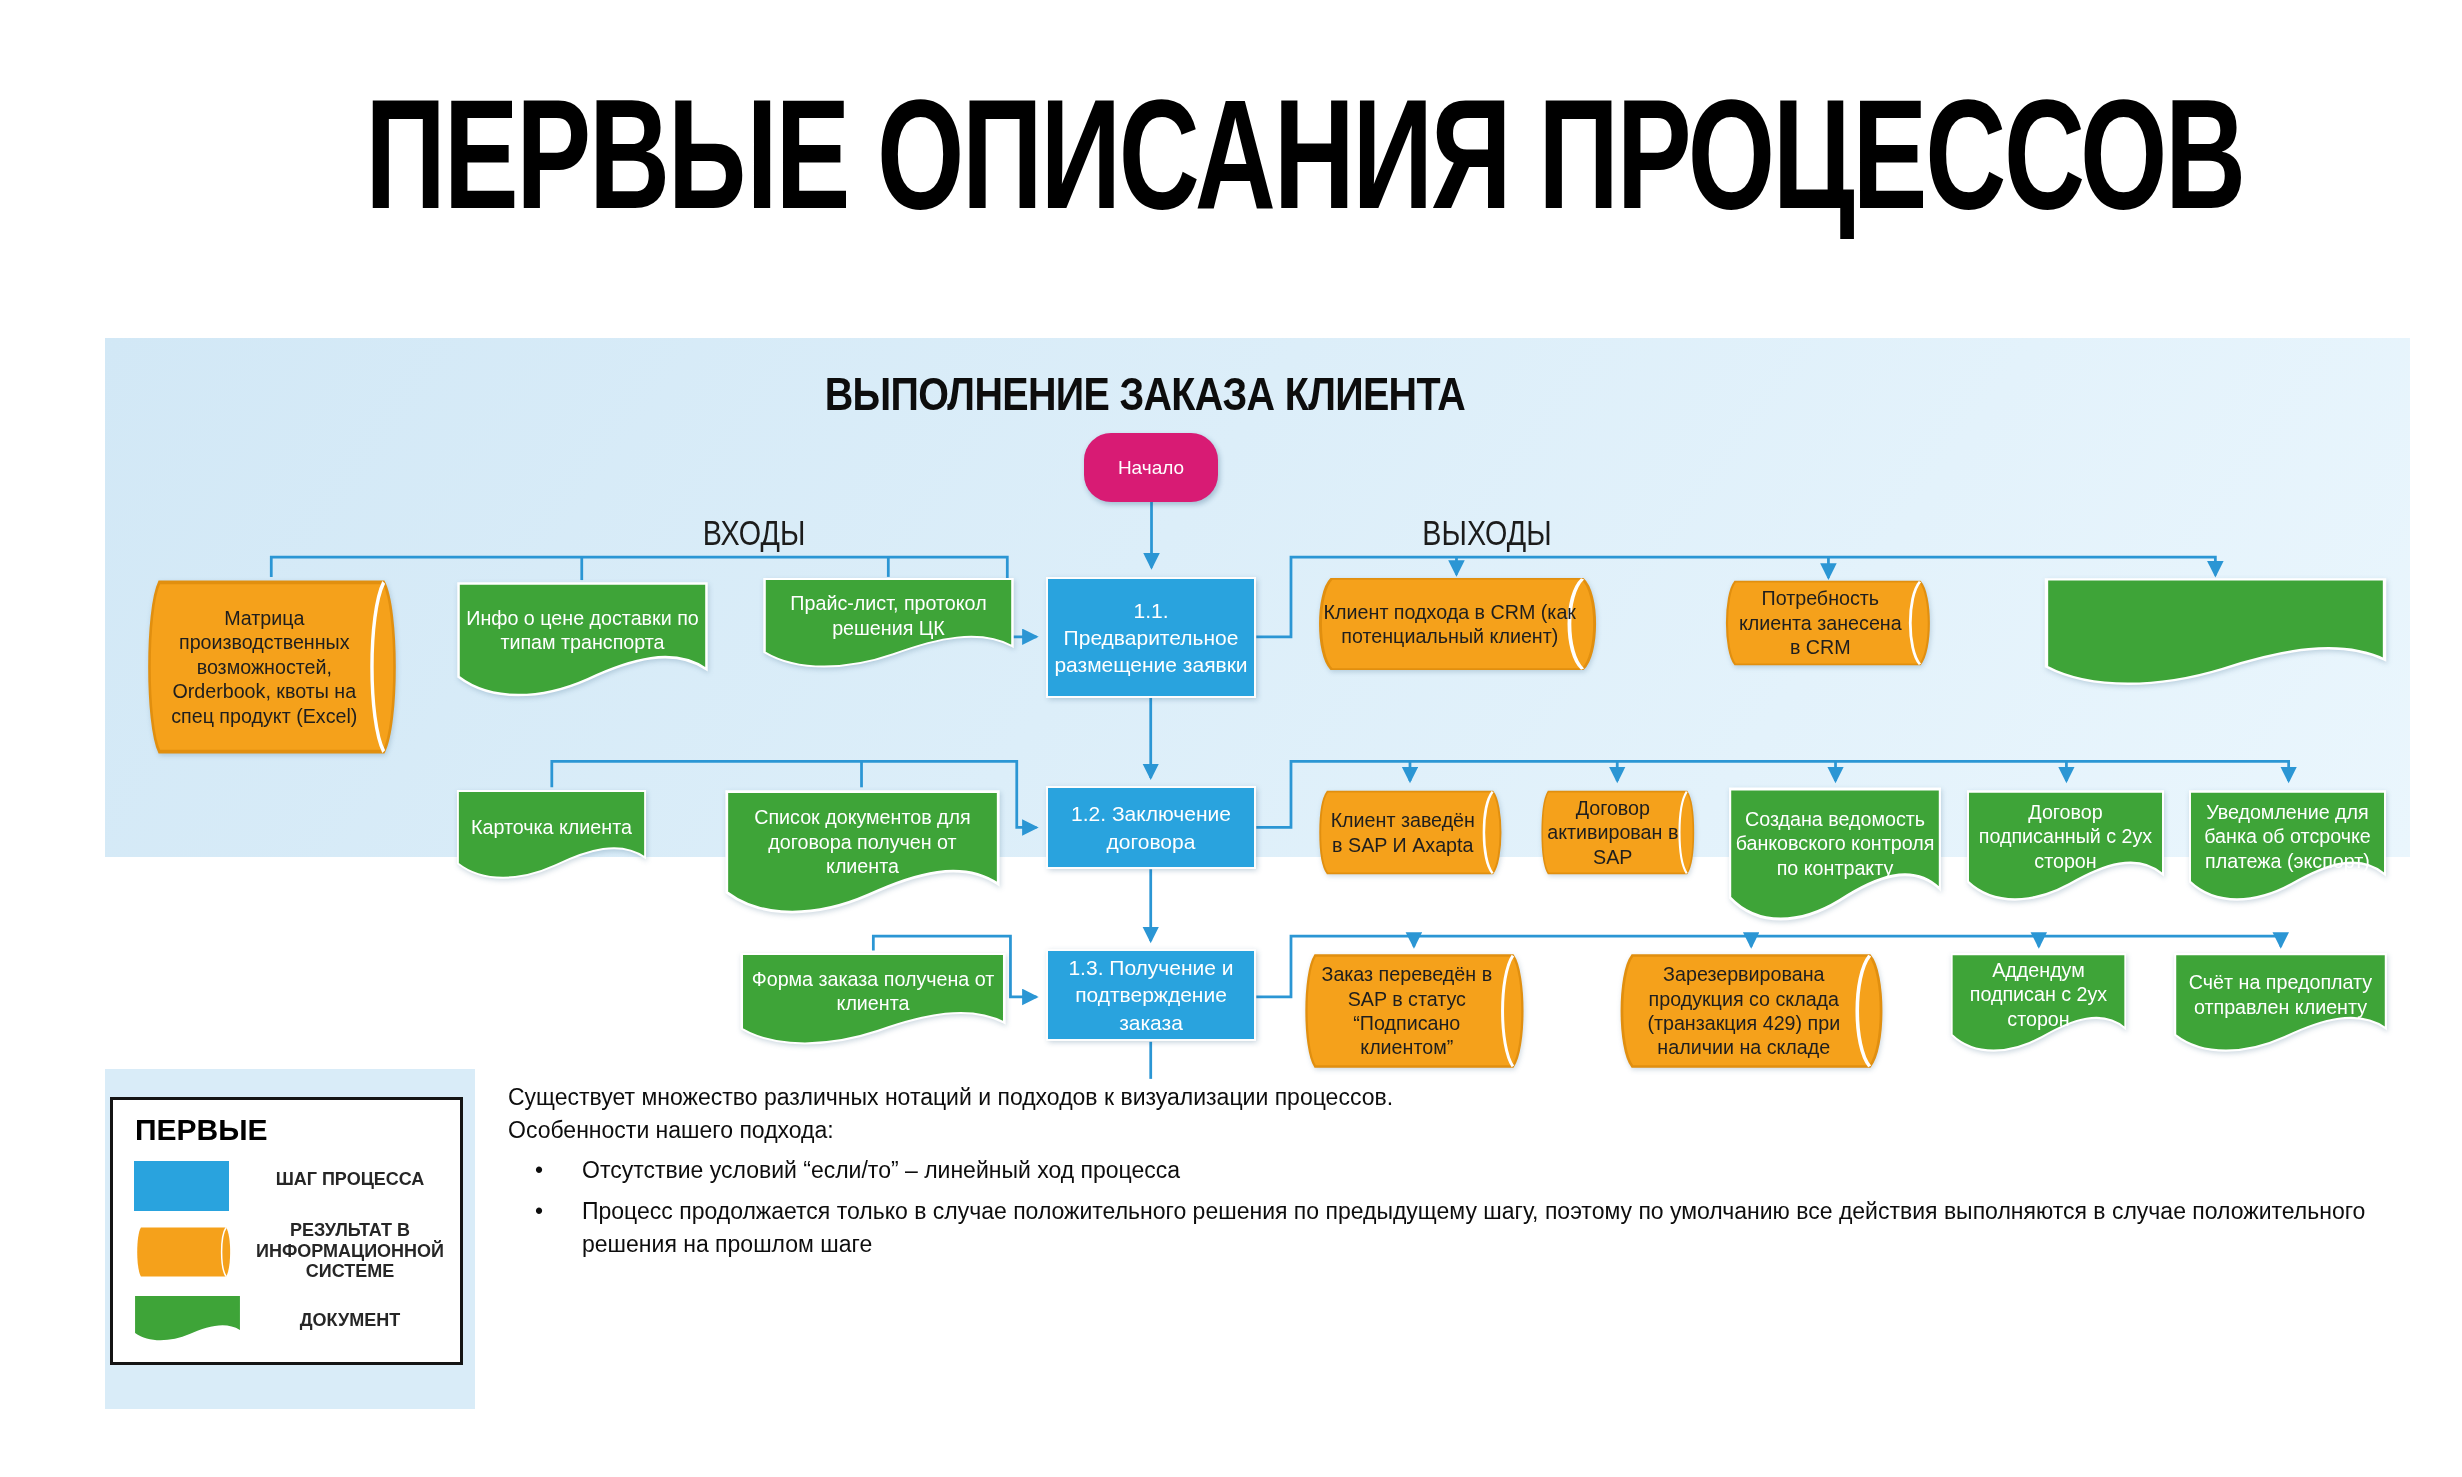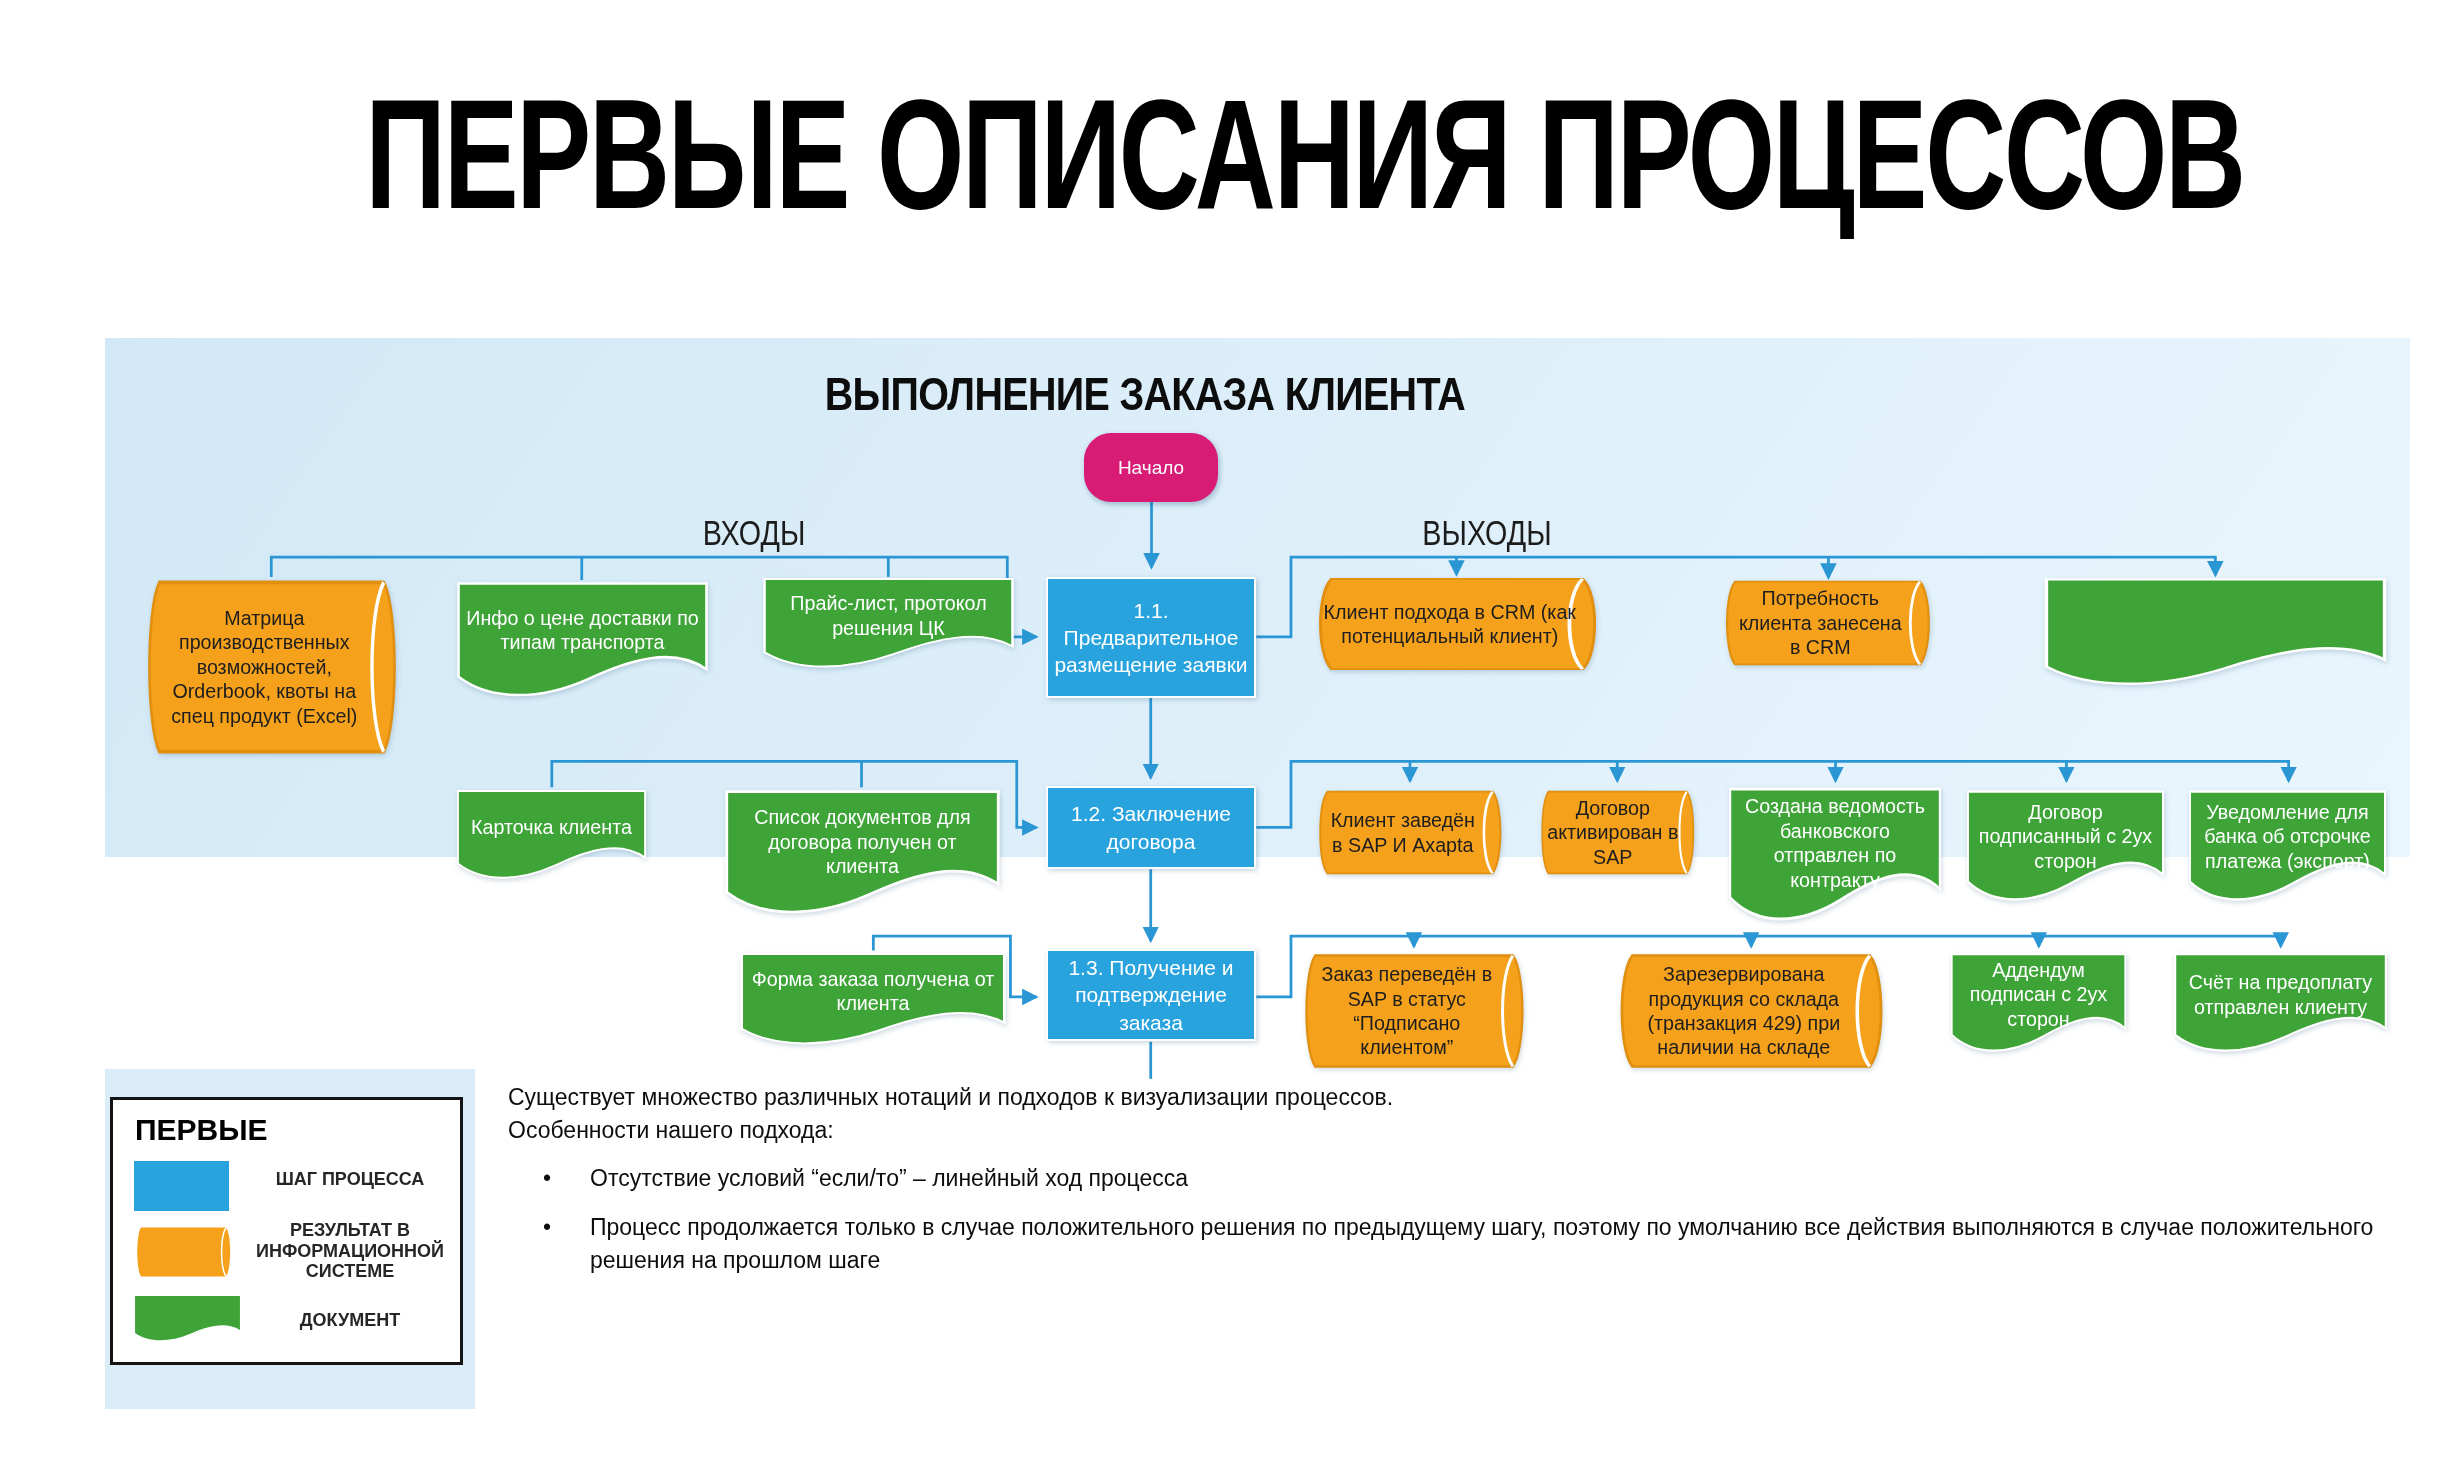--- a/index.html
+++ b/index.html
@@ -88,21 +88,21 @@
   .sw-doc { left:20.5px; top:195px; width:107px; height:50px; }
   .lb-process { top:69px; }
   .lb-result  { top:120px; }
   .lb-doc     { top:210px; }
 
   
   .notes { position:absolute; left:508px; top:1081px; width:1927px;
     font-size:23px; line-height:1.42; color:#0d0d0d; }
   .notes p { margin:0; }
   .notes ul { margin:7.9px 0 0 0; padding:0; list-style:none; }
-  .notes li { position:relative; padding-left:66px; margin:16px; }
+  .notes li { position:relative; padding-left:66px; margin:8px; }
   .notes li::before { content:"\2022"; position:absolute; left:19px; top:0; }
 </style>
 </head>
 <body>
 
 <div class="page">
 
   <h1 class="slide-title"><span>ПЕРВЫЕ ОПИСАНИЯ ПРОЦЕССОВ</span></h1>
 
   <div class="bg-strip"></div>
@@ -234,21 +234,21 @@
           <path d="M14,3 C4,18 4,82 14,97 L186,97 C197,82 197,18 186,3 Z" fill="#f5a11b" stroke="#e18f0f" stroke-width="2"></path>
           <path d="M186,3 C174,20 174,80 186,97" fill="none" stroke="#ffffff" stroke-width="2.6"></path>
         </svg>
       <div class="txt" style="padding:0 17.3px 0 7.9px">Договор активирован в SAP</div>
     </div>
 
     <div class="node doc" style="left:1623px;top:448px;width:214px;height:147px">
       <svg class="shape-svg" viewBox="0 0 200 100" preserveAspectRatio="none">
           <path d="M2,2 H198 V70 C172,52 138,62 104,78 C68,94 28,96 2,76 Z" fill="#3ea438" stroke="#ffffff" stroke-width="2"></path>
         </svg>
-      <div class="txt">Создана ведомость банковского отправлен по контракту</div>
+      <div class="txt">Создана ведомость банковского контроля по контракту</div>
     </div>
 
     <div class="node doc" style="left:1861px;top:451px;width:199px;height:122px">
       <svg class="shape-svg" viewBox="0 0 200 100" preserveAspectRatio="none">
           <path d="M2,2 H198 V70 C172,52 138,62 104,78 C68,94 28,96 2,76 Z" fill="#3ea438" stroke="#ffffff" stroke-width="2"></path>
         </svg>
       <div class="txt">Договор подписанный с 2ух сторон</div>
     </div>
 
     <div class="node doc" style="left:2083px;top:451px;width:199px;height:122px">

